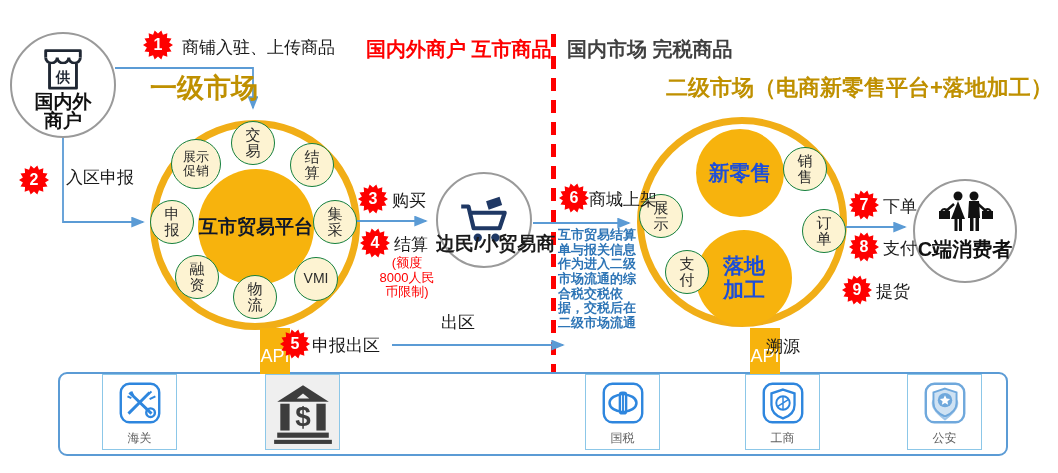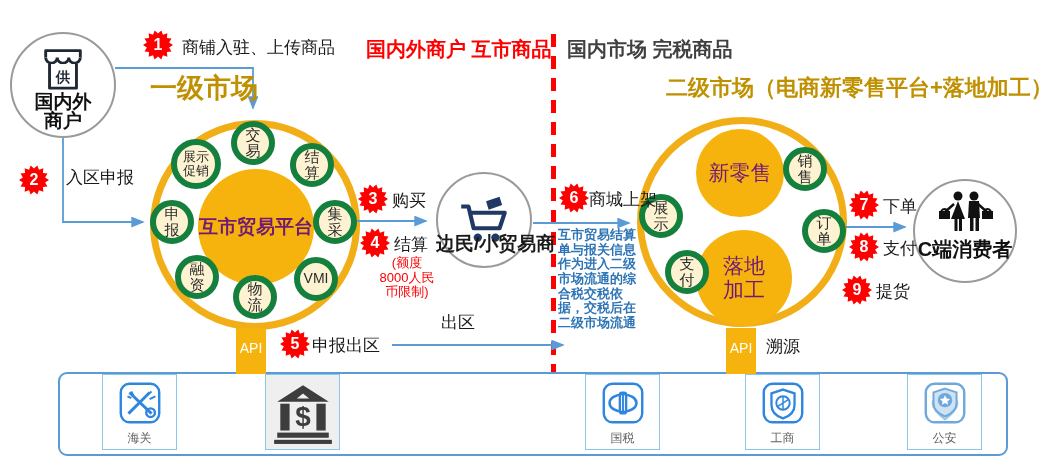--- a/index.html
+++ b/index.html
@@ -7,33 +7,33 @@
   body { font-family:"Liberation Sans","DejaVu Sans",sans-serif; }
   #stage { position:relative; width:1058px; height:473px; background:#fff; overflow:hidden; }
 
   .abs { position:absolute; }
 
   
   .ring { position:absolute; width:210px; height:210px; border-radius:50%;
           background:#fff; border:7px solid #F1AE17; z-index:3; }
   .core { position:absolute; border-radius:50%; background:#F7B30D; z-index:4;
           display:flex; align-items:center; justify-content:center; text-align:center; }
-  .core.dark-text { color:#701a75; font-weight:bold; }
-  .core.white-text { color:#701a75; font-weight:normal; }
+  .core.dark-text { color:#0f172a; font-weight:bold; }
+  .core.white-text { color:#1d4ed8; font-weight:bold; }
   .node { position:absolute; width:44px; height:44px; border-radius:50%;
-          background:#FDF3D2; border:6px solid #15803d; z-index:5;
+          background:#FDF3D2; border:1px solid #15803d; z-index:5;
           display:flex; align-items:center; justify-content:center;
           font-size:15px; color:#2b2b2b; text-align:center; line-height:1.08; }
   .node .stack1 { display:inline-block; width:1em; word-break:break-all; }
   .node .stack2 { display:inline-block; width:2em; word-break:break-all; font-size:13px; }
   .node .oneline { white-space:nowrap; font-size:14px; }
 
   .stem { position:absolute; width:30px; height:46px; background:#F7B30D; z-index:6;
-          color:#fff; font-size:14px; display:flex; align-items:flex-end; justify-content:center;
-          padding-bottom:18px; }
+          color:#fff; font-size:18px; display:flex; align-items:flex-end; justify-content:center;
+          padding-bottom:7px;margin-left:24px; }
 
   .photo-circle { position:absolute; border-radius:50%; background:#fff;
           border:2px solid #9a9a9a; z-index:4; display:flex; flex-direction:column;
           align-items:center; justify-content:flex-start; text-align:center; }
 
   
   .badge { position:absolute; width:30px; height:30px; background:#FE0000; z-index:8;
            color:#fff; font-weight:bold; font-size:16px;
            display:flex; align-items:center; justify-content:center; }
 

